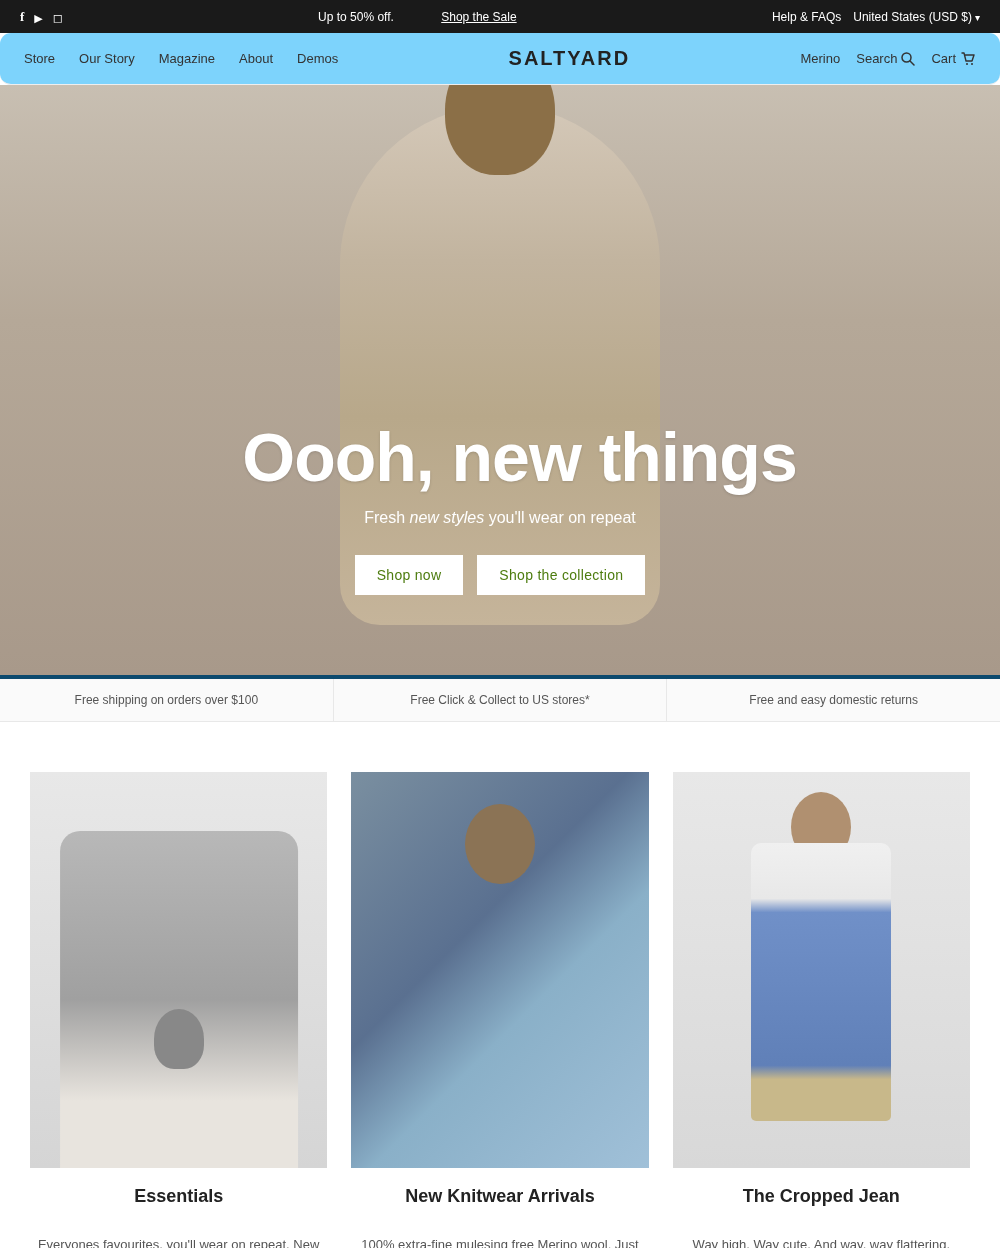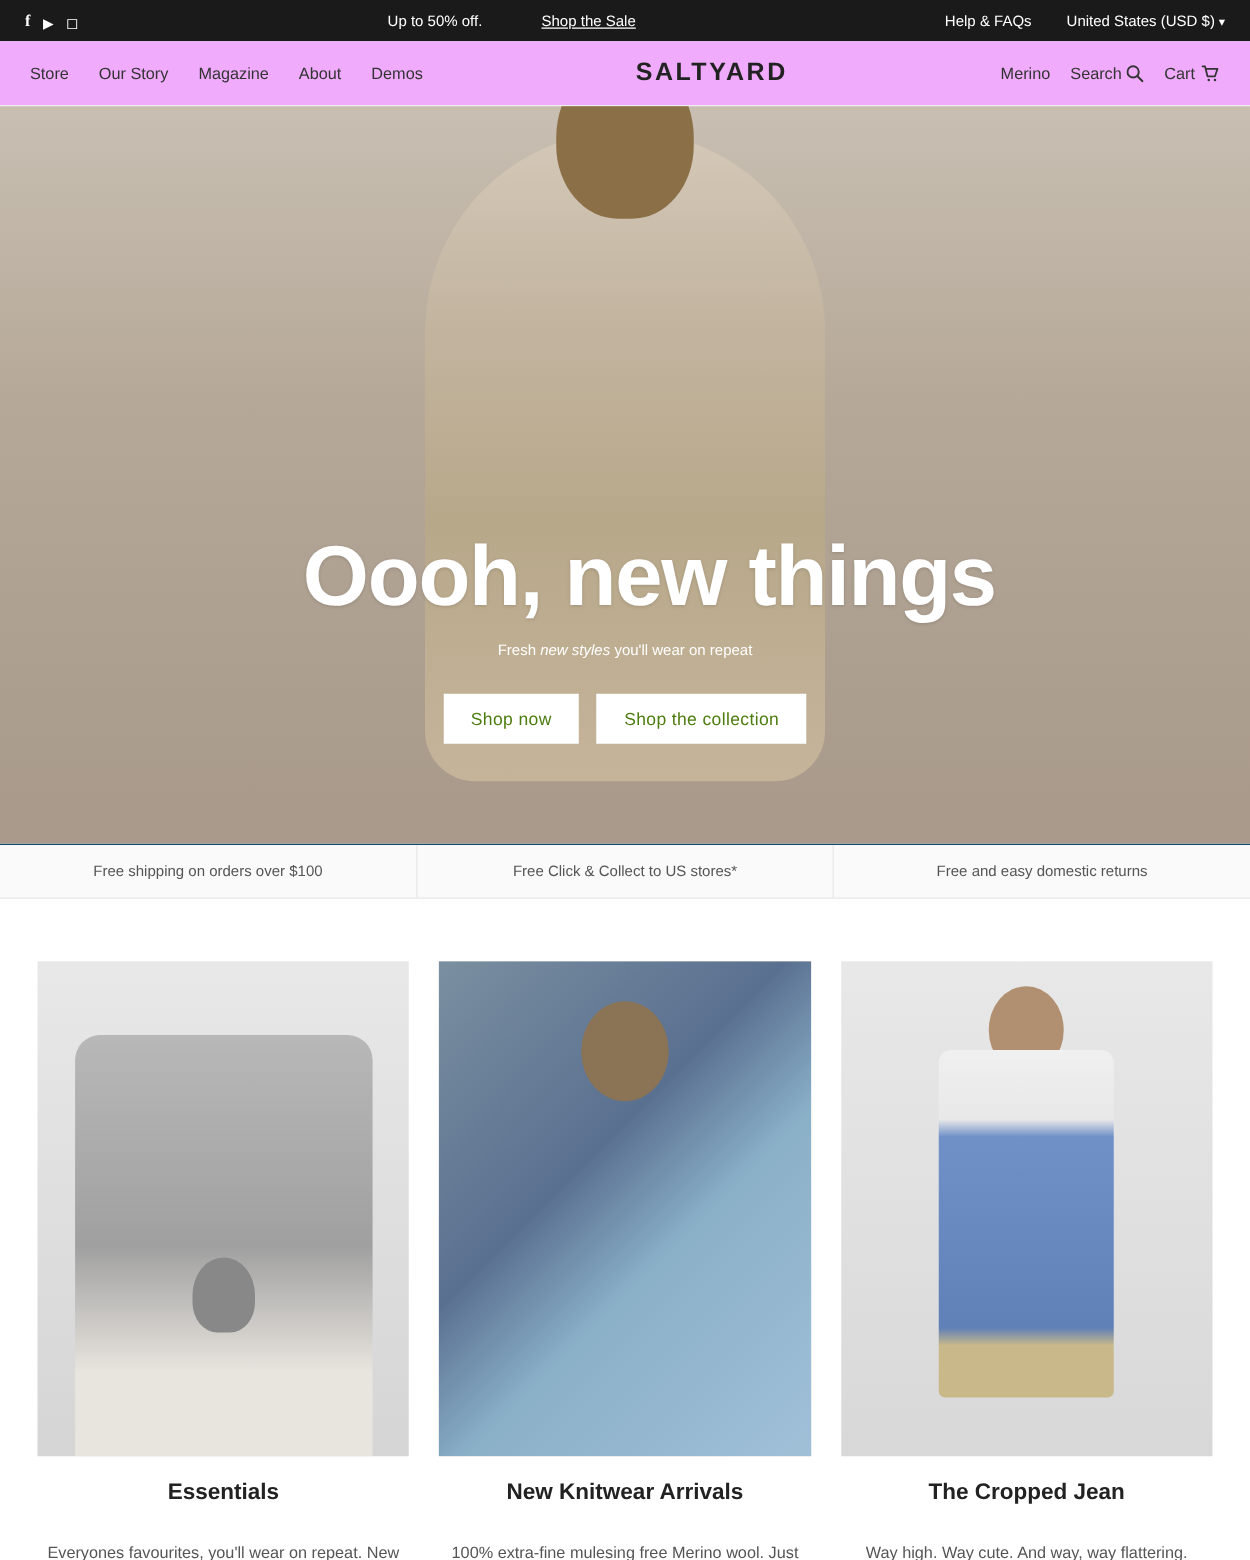--- a/index.html
+++ b/index.html
@@ -14,30 +14,31 @@
       display: flex;
       align-items: center;
       justify-content: space-between;
     }
     .announcement-bar .social-icons { display: flex; gap: 10px; align-items: center; }
     .announcement-bar .social-icons span { font-size: 14px; cursor: pointer; }
     .announcement-bar .center-text { text-align: center; flex: 1; }
     .announcement-bar .center-text a { color: #fff; text-decoration: underline; margin-left: 44px; }
     .announcement-bar .right-links { display: flex; gap: 12px; font-size: 12px; align-items: flex-start; }
     .announcement-bar .right-links span { cursor: pointer; }
-    .announcement-bar .region { display: flex; align-items: center; gap: 3px; cursor: pointer; margin-left: 16px; }
+    .announcement-bar .region { display: flex; align-items: center; gap: 3px; cursor: pointer; }
 
     
     nav {
       display: flex;
       align-items: center;
       justify-content: space-between;
       padding: 14px 24px;
-      background: #f0abfc;
+      background: #7dd3fc;
       border-bottom: 1px solid #eee;
+      border-radius: 11px;
     }
     .nav-left { display: flex; gap: 24px; }
     .nav-left a { font-size: 13px; color: #333; text-decoration: none; }
     .nav-brand { font-size: 20px; font-weight: 700; letter-spacing: 2px; color: #222; }
     .nav-right { display: flex; gap: 16px; align-items: center; font-size: 13px; color: #333; }
     .nav-right span { cursor: pointer; display: flex; align-items: center; gap: 4px; }
 
     
     .hero {
       position: relative;
@@ -91,21 +92,21 @@
     .hero-content h1 {
       font-size: 68px;
       font-weight: 700;
       letter-spacing: -1px;
       line-height: 1.1;
       margin-bottom: 14px;
       text-shadow: 0 1px 3px rgba(0,0,0,0.15);
       margin-left: 39px;
     }
     .hero-content p {
-      font-size: 12px;
+      font-size: 16px;
       margin-bottom: 28px;
       font-weight: 300;
     }
     .hero-content p em {
       font-style: italic;
       font-weight: 400;
     }
     .hero-buttons {
       display: flex;
       gap: 14px;
@@ -119,21 +120,21 @@
       font-size: 14px;
       cursor: pointer;
       font-weight: 500;
       letter-spacing: 0.3px;
     }
 
     
     .info-bar {
       display: flex;
       border-bottom: 1px solid #e8e8e8;
-      border-top: 1px solid #0c4a6e;
+      border-top: 4px solid #0c4a6e;
       background: #fafafa;
     }
     .info-bar-item {
       flex: 1;
       text-align: center;
       padding: 14px 10px;
       font-size: 12px;
       color: #555;
       border-right: 1px solid #e8e8e8;
     }

